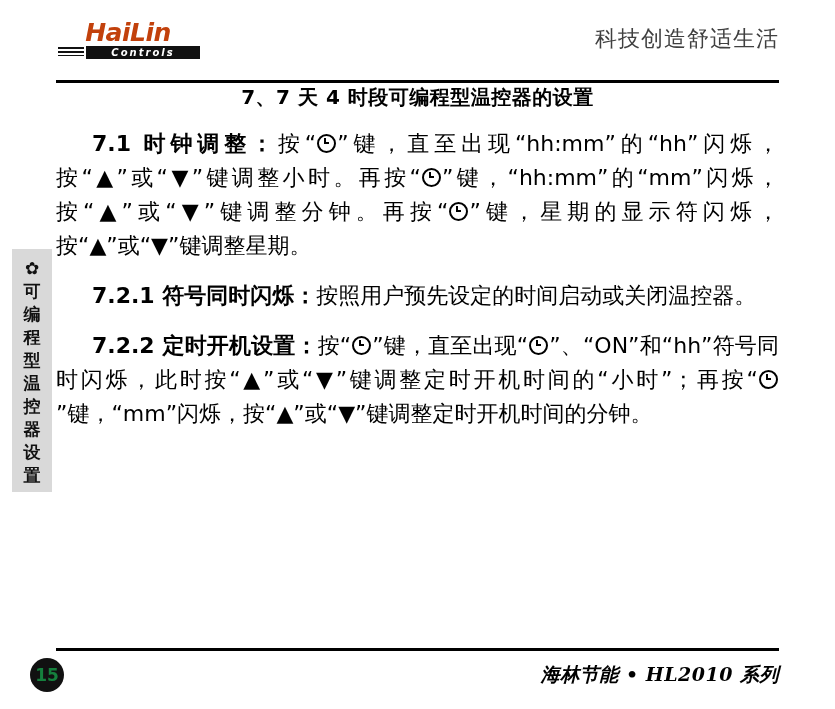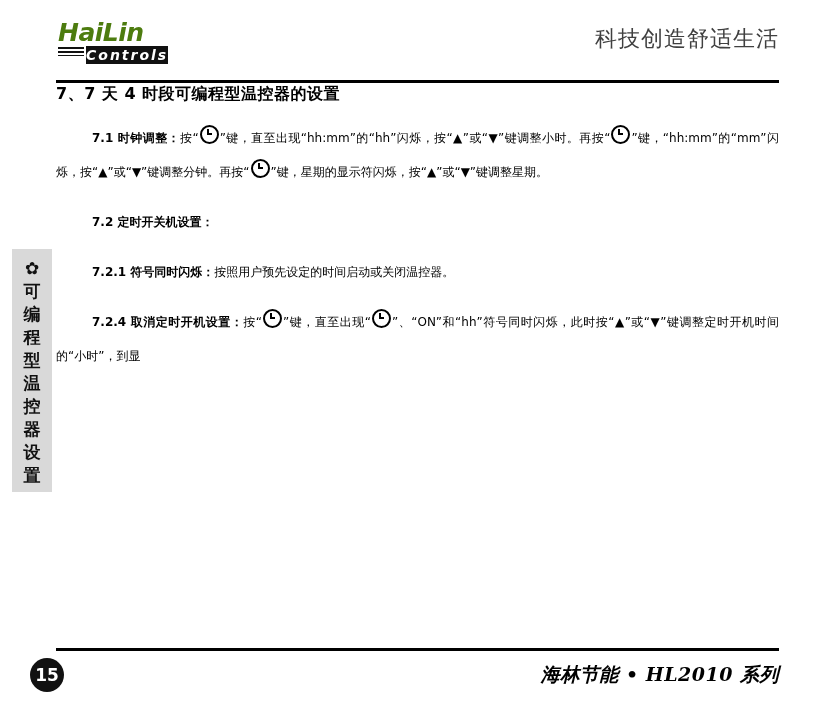--- a/index.html
+++ b/index.html
@@ -31,31 +31,32 @@
     width: 140px;
     height: 40px;
   }
   .logo-main {
     font-family: "DejaVu Sans", "Liberation Sans", sans-serif;
     font-weight: bold;
     font-style: italic;
     font-size: 25px;
     letter-spacing: -0.5px;
     line-height: 25px;
-    color: #4d7c0f;
+    color: #c2410c;
+    text-align: center;
   }
   .logo-sub {
     margin-top: 1px;
     background: #111111;
     color: #ffffff;
-    font-size: 14px;
+    font-size: 10px;
     font-weight: bold;
     letter-spacing: 2px;
     text-align: center;
-    width: 82px;
+    width: 114px;
     margin-left: 28px;
     padding: 1px 0 1px 0;
     font-style: italic;
   }
   .logo-bars {
     position: absolute;
     left: 0px;
     top: 27px;
     width: 26px;
     height: 9px;
@@ -107,30 +108,31 @@
   }
 
   
   .content {
     position: absolute;
     left: 56px;
     top: 74px;
     width: 723px;
   }
   .doc-title {
-    font-family: "DejaVu Sans", "Liberation Sans", sans-serif;
-    font-weight: bold;
-    font-size: 16px;
+    text-align: center;
+    font-family: "DejaVu Sans", "Liberation Sans", sans-serif;
+    font-weight: bold;
+    font-size: 20px;
     margin: 10px 0 14px 0;
     letter-spacing: 0.5px;
   }
   p.para {
     margin: 16px 0 3px 0;
     font-family: "DejaVu Sans", "Liberation Sans", sans-serif;
-    font-size: 12px;
+    font-size: 22px;
     line-height: 34px;
     text-align: justify;
     text-justify: inter-ideograph;
     text-indent: 36px;
   }
   .b {
     font-weight: bold;
   }
   .clock-glyph {
     display: inline-block;
@@ -178,21 +180,21 @@
     background: #000000;
   }
   .page-number {
     position: absolute;
     left: 30px;
     top: 10px;
     width: 34px;
     height: 34px;
     border-radius: 50%;
     background: #111111;
-    color: #ffffff;
+    color: #15803d;
     font-family: "DejaVu Sans", "Liberation Sans", sans-serif;
     font-weight: bold;
     font-size: 17px;
     line-height: 34px;
     text-align: center;
   }
   .footer-right {
     position: absolute;
     right: 56px;
     top: 14px;
@@ -229,22 +231,21 @@
       <span class="ch">器</span>
       <span class="ch">设</span>
       <span class="ch">置</span>
     </div>
 </div>
 
 <div class="content">
   <h1 class="doc-title">7、7 天 4 时段可编程型温控器的设置</h1>
 
   <p class="para"><span class="b">7.1 时钟调整：</span>按“<span class="clock-glyph"></span>”键，直至出现“hh:mm”的“hh”闪烁，按“▲”或“▼”键调整小时。再按“<span class="clock-glyph"></span>”键，“hh:mm”的“mm”闪烁，按“▲”或“▼”键调整分钟。再按“<span class="clock-glyph"></span>”键，星期的显示符闪烁，按“▲”或“▼”键调整星期。</p>
-  <p class="para b">7.2 定时开关机设置：</p>
   <p class="para"><span class="b">7.2.1 符号同时闪烁：</span>按照用户预先设定的时间启动或关闭温控器。</p>
-  <p class="para"><span class="b">7.2.4 取消定时开机设置：</span>按“<span class="clock-glyph"></span>”键，直至出现“<span class="clock-glyph"></span>”、“ON”和“hh”符号同时闪烁，此时按“▲”或“▼”键调整定时开机时间的“小时”，到显</p>
+  <p class="para"><span class="b">7.2.2 定时开机设置：</span>按“<span class="clock-glyph"></span>”键，直至出现“<span class="clock-glyph"></span>”、“ON”和“hh”符号同时闪烁，此时按“▲”或“▼”键调整定时开机时间的“小时”；再按“<span class="clock-glyph"></span>”键，“mm”闪烁，按“▲”或“▼”键调整定时开机时间的分钟。</p>
 </div>
 
 <div class="page-footer">
   <div class="footer-rule"></div>
   <div class="page-number">15</div>
   <div class="footer-right">海林节能 • HL2010 系列</div>
 </div>
 
 </body></html>

